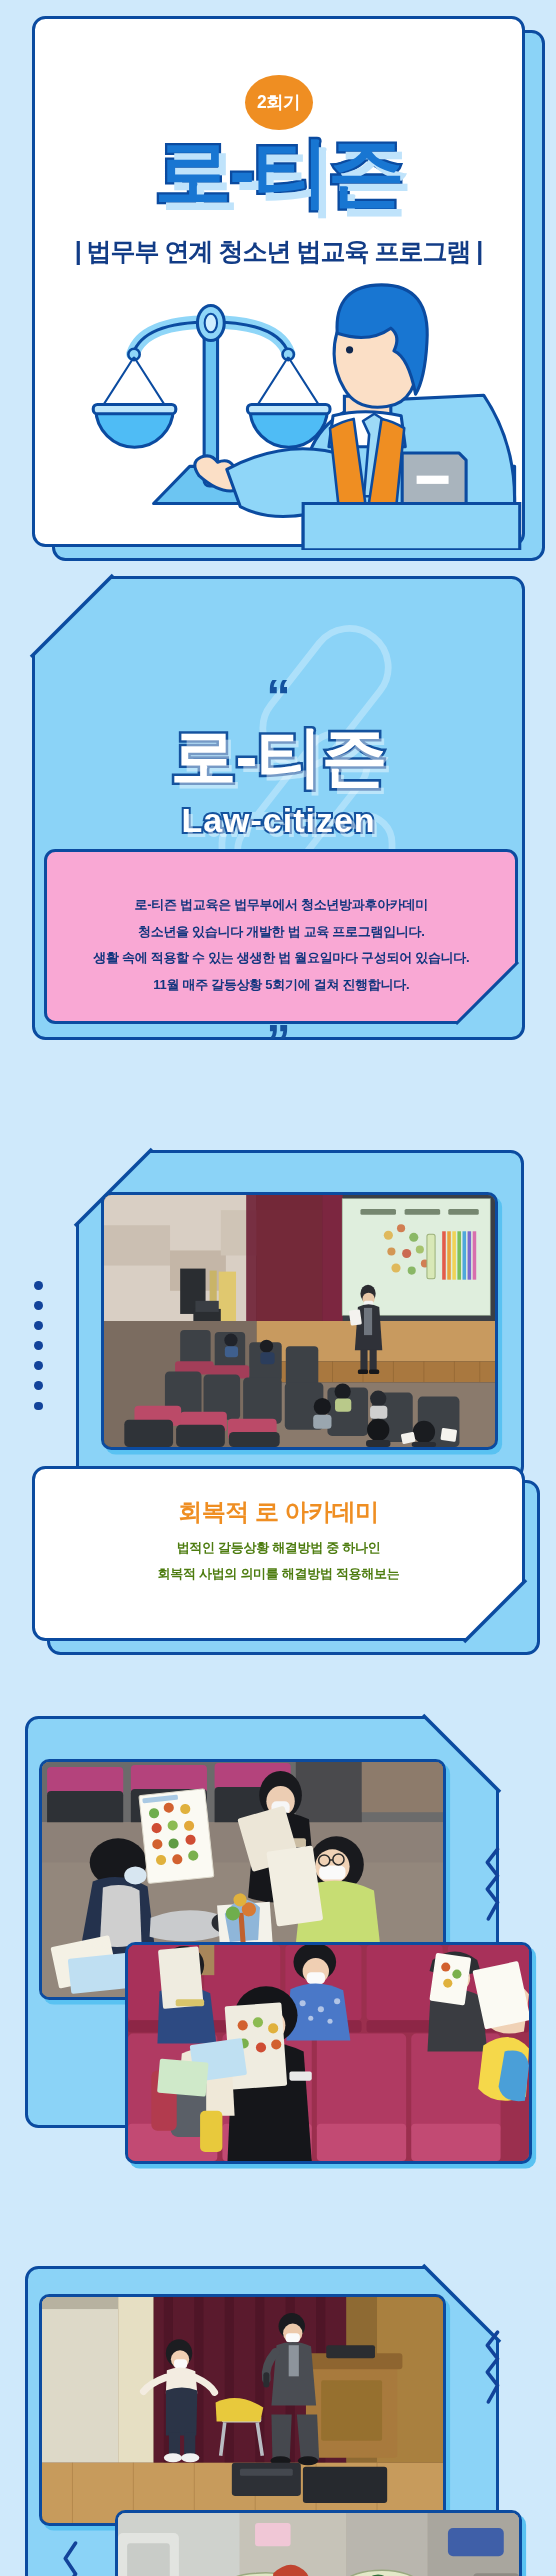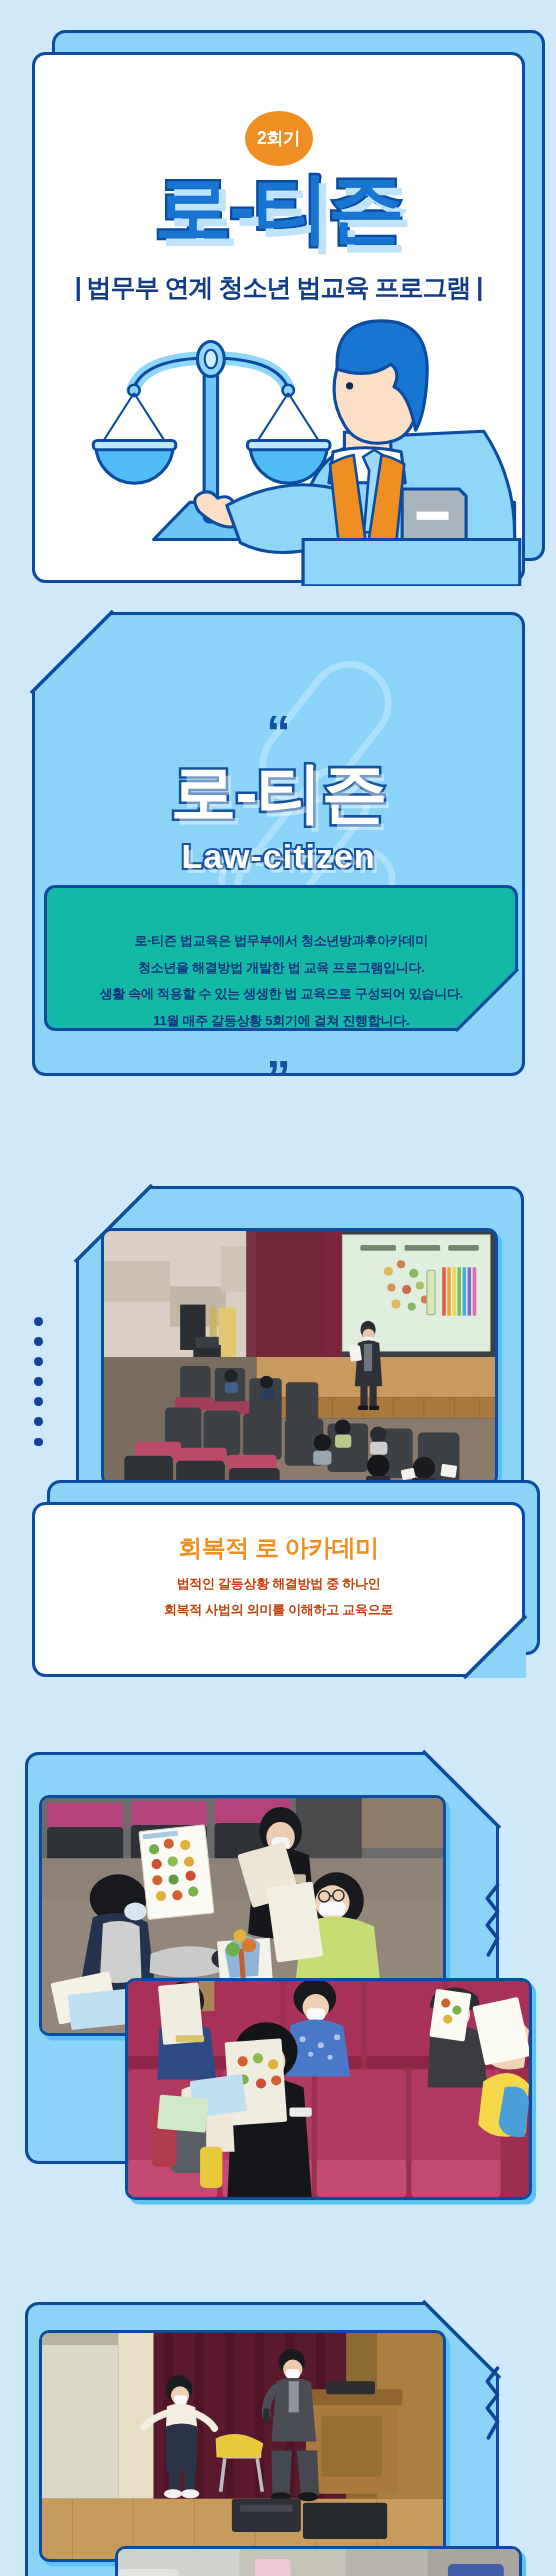--- a/index.html
+++ b/index.html
@@ -7,21 +7,21 @@
   body{
     width:556px; height:3338px; position:relative; overflow:hidden;
     background:#cfe9fb;
     font-family:"Liberation Sans","DejaVu Sans",sans-serif;
     -webkit-font-smoothing:antialiased;
   }
   .page{position:absolute; inset:0;}
 
   
   .card{position:absolute; box-sizing:border-box;}
-  .ink{ border:3.6px solid #0b4ba0;margin-top:36px; }
+  .ink{ border:3.6px solid #0b4ba0; }
   .rr{ border-radius:13.4px; }
 
   
   .ghost{
     position:absolute; box-sizing:border-box;
     border:3.6px solid #0b4ba0; border-radius:13.4px;
     background:#8bd3f7;
   }
 
   
@@ -74,22 +74,22 @@
     text-shadow:5.2px 6.2px 0 rgba(255,255,255,.42);
   }
   .logo-en{
     position:absolute; left:0; right:0; top:222px; text-align:center;
     font-size:34px; font-weight:900; letter-spacing:1px;
     color:#ffffff; -webkit-text-stroke:4.1px #14529e; paint-order:stroke fill;
     text-shadow:4.1px 4.6px 0 rgba(255,255,255,.42);
   }
 
   #blurb{
-    position:absolute; left:9.3px; top:270px; width:474px; height:146px;
-    background:#14b8a6; border:3.1px solid #0b4ba0; border-radius:11.3px;
+    position:absolute; left:9.3px; top:270px; width:474px; height:175px;
+    background:#f9a8d4; border:3.1px solid #0b4ba0; border-radius:11.3px;
     box-sizing:border-box;
   }
   #blurb .lines{
     position:absolute; left:0; right:0; top:40px; text-align:center;
     color:#12357e; font-size:13px; font-weight:800; line-height:2.05;
     letter-spacing:-0.3px;
   }
 
   
   .photocard{ background:#8bd3f7; }
@@ -107,21 +107,21 @@
 
   
   #card4{ left:32px; top:1466px; width:493px; height:175px; background:#fff;}
   #card4ghost{ left:47px; top:1480px; width:493px; height:175px; }
   .h-orange{
     position:absolute; left:0; right:0; top:27px; text-align:center;
     color:#ef8e22; font-size:24px; font-weight:900; letter-spacing:-0.5px;
   }
   .body-blue{
     position:absolute; left:0; right:0; top:66px; text-align:center;
-    color:#c2410c; font-size:13px; font-weight:800; line-height:2.0;
+    color:#4d7c0f; font-size:13px; font-weight:800; line-height:2.0;
     letter-spacing:-0.3px;
   }
 </style>
 </head>
 <body>
 
 <div class="page">
 
   <div class="ghost" id="card1ghost"></div>
   <div class="card ink rr" id="card1">
@@ -197,22 +197,22 @@
     </svg>
 
     <div class="logo-quote" id="q-open">“</div>
     <div class="logo-ko">로-티즌</div>
     <div class="logo-en">Law-citizen</div>
     <div class="logo-quote" id="q-close">”</div>
 
     <div id="blurb">
       <div class="lines">
         <div>로-티즌 법교육은 법무부에서 청소년방과후아카데미</div>
-        <div>청소년을 해결방법 개발한 법 교육 프로그램입니다.</div>
-        <div>생활 속에 적용할 수 있는 생생한 법 교육으로 구성되어 있습니다.</div>
+        <div>청소년을 있습니다 개발한 법 교육 프로그램입니다.</div>
+        <div>생활 속에 적용할 수 있는 생생한 법 월요일마다 구성되어 있습니다.</div>
         <div>11월 매주 갈등상황 5회기에 걸쳐 진행합니다.</div>
       </div>
       <svg class="foldsvg" style="right:-3.1px; bottom:-3.1px;" width="62" height="62" viewBox="0 0 120 120">
         <path d="M120 0 L120 120 L0 120 Z" fill="#8bd3f7"></path>
         <path d="M120 0 L0 120" stroke="#0b4ba0" stroke-width="6" fill="none"></path>
       </svg>
     </div>
   </div>
 
   <div class="card ink photocard" id="card3" style="left:76px; top:1150px; width:448px; height:330px; border-radius:0 13.4px 13.4px 13.4px;">
@@ -364,21 +364,21 @@
         <i></i>
         <i></i>
     </div>
   </div>
 
   <div class="ghost" id="card4ghost"></div>
   <div class="card ink rr" id="card4">
     <div class="h-orange">회복적 로 아카데미</div>
     <div class="body-blue">
       <div>법적인 갈등상황 해결방법 중 하나인</div>
-      <div>회복적 사법의 의미를 이해하고 교육으로</div>
+      <div>회복적 사법의 의미를 해결방법 적용해보는</div>
     </div>
     <svg class="foldsvg" style="right:-3.6px; bottom:-3.6px;" width="62" height="62" viewBox="0 0 120 120">
       <path d="M120 0 L120 120 L0 120 Z" fill="#8bd3f7"></path>
       <path d="M120 0 L0 120" stroke="#0b4ba0" stroke-width="7" fill="none"></path>
     </svg>
   </div>
 
   <div class="card ink photocard" id="card5" style="left:25px; top:1716px; width:474px; height:412px; border-radius:13.4px 0 13.4px 13.4px;">
     <svg class="foldsvg" style="right:-3.6px; top:-3.6px;" width="77" height="77" viewBox="0 0 150 150">
       <path d="M150 150 L0 0 H150 Z" fill="#cfe9fb"></path>

